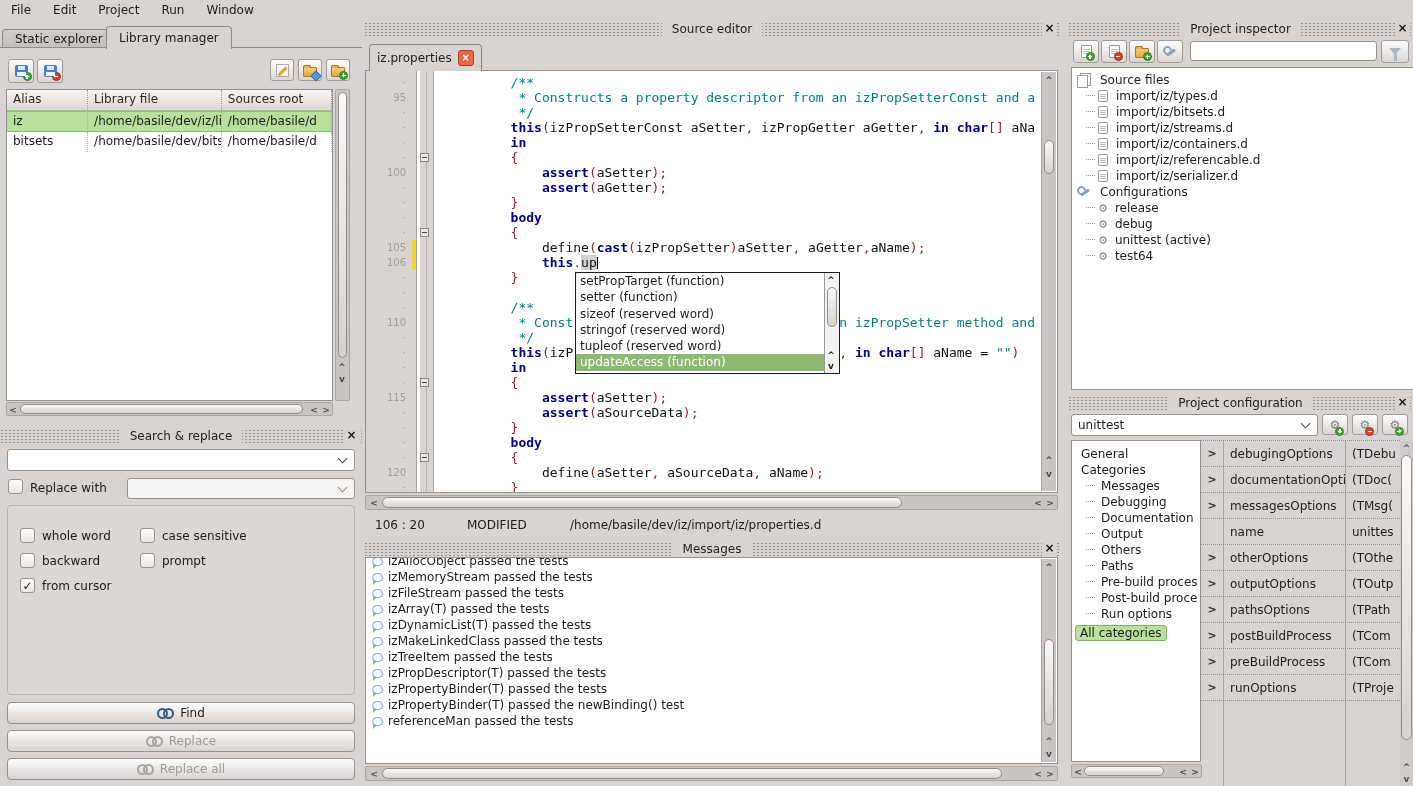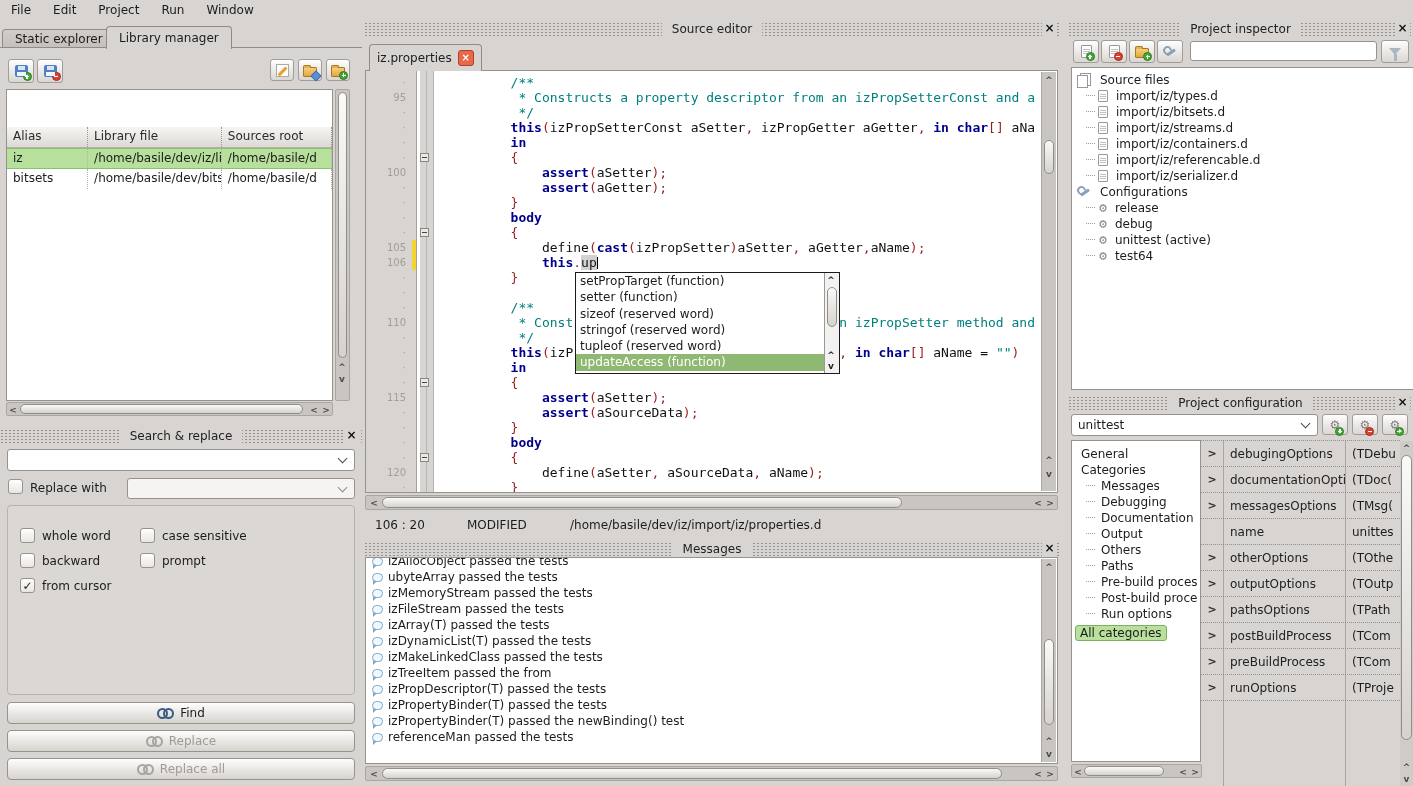--- a/index.html
+++ b/index.html
@@ -21,21 +21,21 @@
   .tab.active{background:#d8d4d1;z-index:3;line-height:22px;}
   
   .tbtn{display:flex;align-items:center;justify-content:center;border:1px solid #a19c97;border-radius:3px;
         background:linear-gradient(#fefefe,#dad6d2);box-sizing:border-box;}
   .btn{border:1px solid #96928e;border-radius:4px;background:linear-gradient(#fdfdfc,#d7d3cf);
        display:flex;align-items:center;justify-content:center;gap:6px;box-sizing:border-box;}
   .btn.disabled{color:#9e9a96;}
   
   .wbox{background:#fff;border:1px solid #96928e;box-sizing:border-box;overflow:hidden;}
   
-  .lm-head{display:flex;height:20px;background:linear-gradient(#f7f5f3,#dcd8d4);border-bottom:1px solid #b5b1ad;margin-top:37px;}
+  .lm-head{display:flex;height:20px;background:linear-gradient(#f7f5f3,#dcd8d4);border-bottom:1px solid #b5b1ad;}
   .lm-hcell{box-sizing:border-box;padding:2px 6px;border-right:1px dotted #9a968f;white-space:nowrap;overflow:hidden;color:#2a2a2a;}
   .lm-row{display:flex;height:20px;}
   .lm-row.selected{background:#b7e09c;border-top:1px solid #8cbf70;border-bottom:1px solid #8cbf70;height:19px;}
   .lm-cell{box-sizing:border-box;padding:2px 6px;border-right:1px dotted #b4b0aa;white-space:nowrap;overflow:hidden;}
   
   .track{background:#c9c5c1;border:1px solid #aaa6a2;border-radius:2px;box-sizing:border-box;}
   .thumb{position:absolute;background:linear-gradient(#fafaf9,#d6d2ce);border:1px solid #918d89;border-radius:6px;box-sizing:border-box;}
   .sarr{position:absolute;color:#4e4a46;font-weight:bold;font-size:9px;line-height:10px;text-align:center;width:12px;}
   
   .combo{background:#fff;border:1px solid #96928e;border-radius:3px;box-sizing:border-box;display:flex;align-items:center;}
@@ -468,45 +468,41 @@
     <span class="px">×</span>
   </div>
   <div class="abs wbox" style="left:365px;top:557px;width:693px;height:207px;">
     <div id="msg-list" style="position:absolute;left:1px;top:-5px;right:17px;">
         <div class="msg-row">
           <span class="ic-bubble"></span>
           <span>izAllocObject passed the tests</span>
         </div>
         <div class="msg-row">
           <span class="ic-bubble"></span>
-          <span>ubyteArray passed the tests</span>
-        </div>
-        <div class="msg-row">
-          <span class="ic-bubble"></span>
           <span>izMemoryStream passed the tests</span>
         </div>
         <div class="msg-row">
           <span class="ic-bubble"></span>
           <span>izFileStream passed the tests</span>
         </div>
         <div class="msg-row">
           <span class="ic-bubble"></span>
           <span>izArray(T) passed the tests</span>
         </div>
         <div class="msg-row">
           <span class="ic-bubble"></span>
           <span>izDynamicList(T) passed the tests</span>
         </div>
         <div class="msg-row">
           <span class="ic-bubble"></span>
           <span>izMakeLinkedClass passed the tests</span>
         </div>
         <div class="msg-row">
           <span class="ic-bubble"></span>
-          <span>izTreeItem passed the from</span>
+          <span>izTreeItem passed the tests</span>
         </div>
         <div class="msg-row">
           <span class="ic-bubble"></span>
           <span>izPropDescriptor(T) passed the tests</span>
         </div>
         <div class="msg-row">
           <span class="ic-bubble"></span>
           <span>izPropertyBinder(T) passed the tests</span>
         </div>
         <div class="msg-row">

